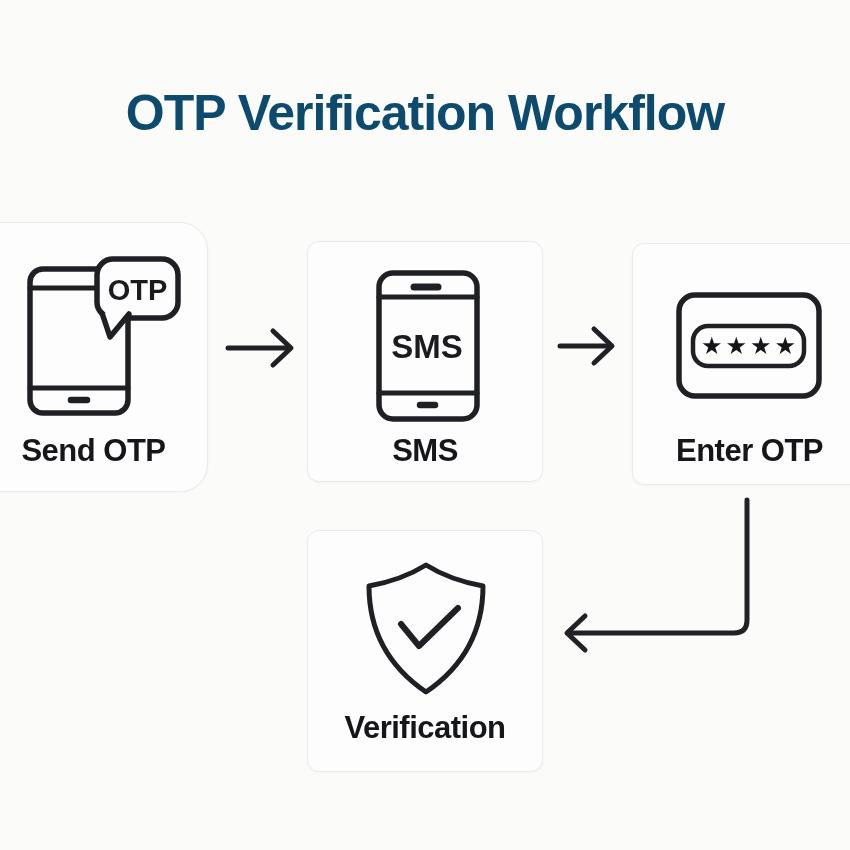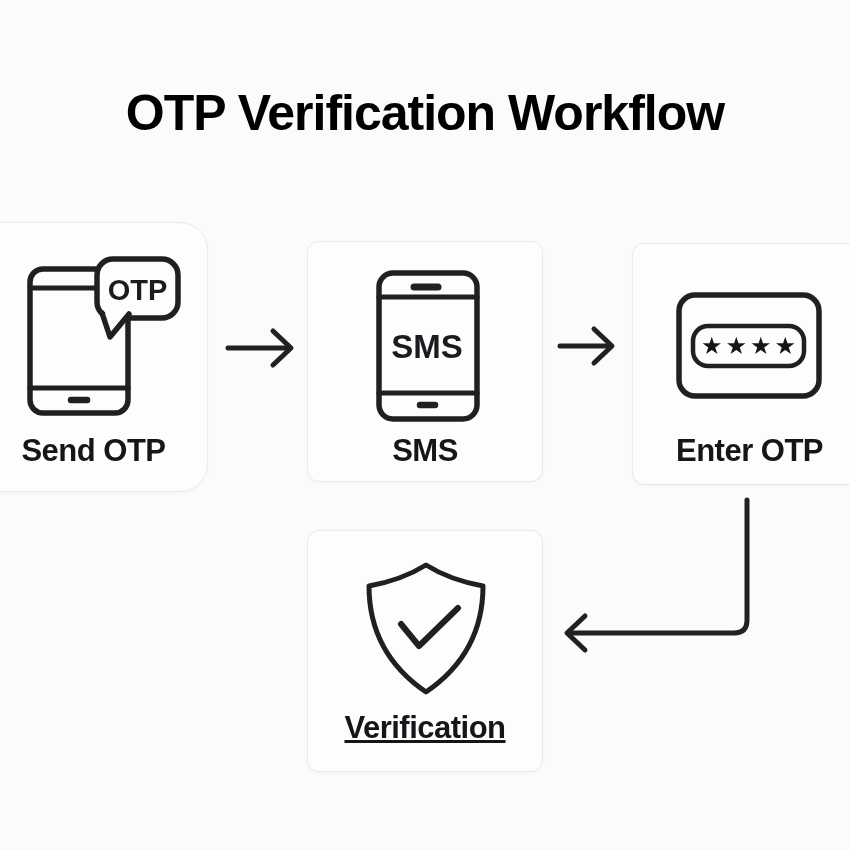--- a/index.html
+++ b/index.html
@@ -4,40 +4,40 @@
 <style>
   html,body{margin:0;padding:0;}
   .stage{
     position:relative;width:850px;height:850px;overflow:hidden;
     background:#fbfbfa;
     font-family:"Liberation Sans","DejaVu Sans",sans-serif;
   }
   .title{
     position:absolute;top:84px;left:0;width:100%;
     text-align:center;font-size:50px;font-weight:700;letter-spacing:-1px;
-    color:#000000;margin:0;
+    color:#0c4a6e;margin:0;
   }
   .card{
     position:absolute;background:#fdfdfd;border:1.5px solid #eaeae8;
     border-radius:12px;box-shadow:0 1px 3px rgba(0,0,0,0.03);
     box-sizing:border-box;
   }
   .card-send-otp{left:-45px;top:222px;width:253px;height:270px;border-radius:28px;}
   .card-sms{left:307px;top:241px;width:236px;height:241px;}
   .card-enter-otp{left:632px;top:243px;width:235px;height:242px;}
   .card-verification{left:307px;top:530px;width:236px;height:242px;}
   .step-label{
     position:absolute;left:0;width:100%;text-align:center;
     font-size:31px;font-weight:700;letter-spacing:-0.5px;color:#15161a;
     line-height:32px;
   }
   .card-send-otp .step-label{top:212px;padding-left:24px;box-sizing:border-box;}
   .card-sms .step-label{top:193px;}
   .card-enter-otp .step-label{top:191px;}
-  .card-verification .step-label{top:181px;text-decoration:underline;}
+  .card-verification .step-label{top:181px;}
   .icon-svg{position:absolute;display:block;}
   .icon-send{left:60px;top:28px;}
   .icon-sms{left:53px;top:21px;}
   .icon-enter{left:38px;top:45px;}
   .icon-shield{left:48px;top:22px;}
   .arrows{position:absolute;left:0;top:0;width:850px;height:850px;pointer-events:none;}
   .ink{stroke:#1f2023;fill:none;stroke-linecap:round;stroke-linejoin:round;}
   .arrow{stroke:#202124;fill:none;stroke-width:5;stroke-linecap:round;stroke-linejoin:round;}
   .svg-text{fill:#1a1b1e;font-family:"Liberation Sans","DejaVu Sans",sans-serif;font-weight:700;}
   .stars{fill:#141518;font-family:"DejaVu Sans",sans-serif;letter-spacing:3px;}

